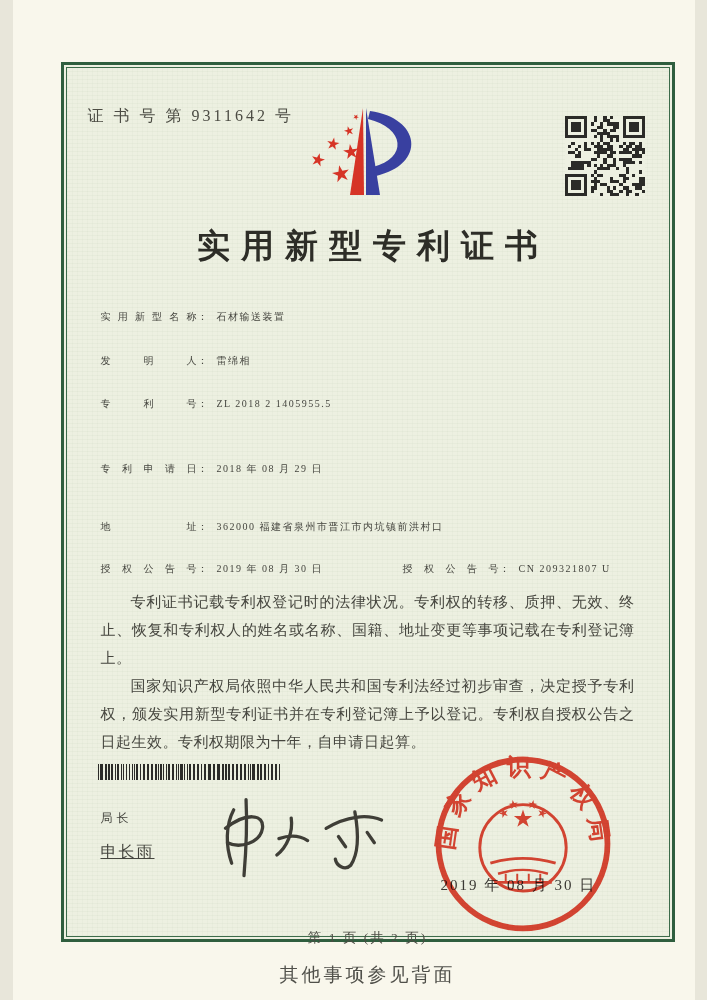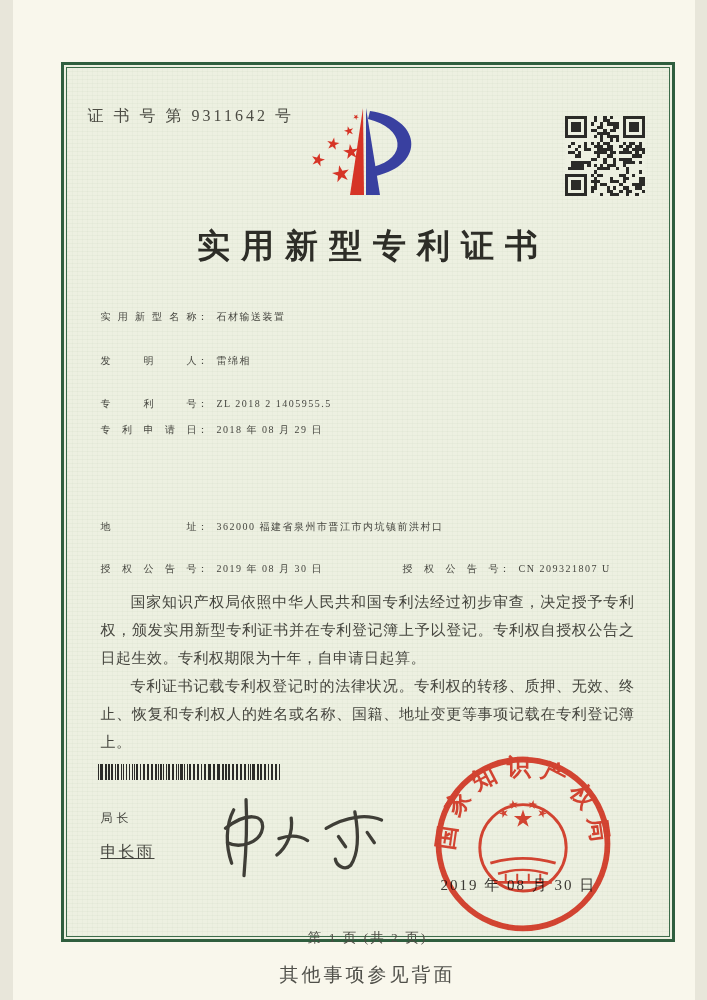--- a/index.html
+++ b/index.html
@@ -302,36 +302,36 @@
 
   <div class="row" style="top:310px">
     <span class="flabel">实用新型名称</span><span class="colon">：</span><span class="fvalue">石材输送装置</span>
   </div>
   <div class="row" style="top:354px">
     <span class="flabel">发明人</span><span class="colon">：</span><span class="fvalue">雷绵相</span>
   </div>
   <div class="row" style="top:397px">
     <span class="flabel">专利号</span><span class="colon">：</span><span class="fvalue">ZL 2018 2 1405955.5</span>
   </div>
-  <div class="row" style="top:423px">
+  <div class="row" style="top:462px">
     <span class="flabel">专利申请日</span><span class="colon">：</span><span class="fvalue">2018 年 08 月 29 日</span>
   </div>
   <div class="row" style="top:520px">
     <span class="flabel">地址</span><span class="colon">：</span><span class="fvalue">362000 福建省泉州市晋江市内坑镇前洪村口</span>
   </div>
   <div class="row" style="top:562px">
     <span class="flabel">授权公告号</span><span class="colon">：</span><span class="fvalue">2019 年 08 月 30 日</span>
     <span class="pair2">
       <span class="flabel">授权公告号</span><span class="colon">：</span><span class="fvalue">CN 209321807 U</span>
     </span>
   </div>
 
   <div class="bodytext">
+    <p>专利证书记载专利权登记时的法律状况。专利权的转移、质押、无效、终止、恢复和专利权人的姓名或名称、国籍、地址变更等事项记载在专利登记簿上。</p>
     <p>国家知识产权局依照中华人民共和国专利法经过初步审查，决定授予专利权，颁发实用新型专利证书并在专利登记簿上予以登记。专利权自授权公告之日起生效。专利权期限为十年，自申请日起算。</p>
-    <p>专利证书记载专利权登记时的法律状况。专利权的转移、质押、无效、终止、恢复和专利权人的姓名或名称、国籍、地址变更等事项记载在专利登记簿上。</p>
   </div>
 
   <svg id="barcode-svg" class="barcode" viewBox="0 0 182 16" preserveAspectRatio="none" shape-rendering="crispEdges">
       <rect x="0" y="0" width="1" height="16" fill="#2b2b28"></rect>
       <rect x="2" y="0" width="3" height="16" fill="#2b2b28"></rect>
       <rect x="7" y="0" width="2" height="16" fill="#2b2b28"></rect>
       <rect x="10" y="0" width="2" height="16" fill="#2b2b28"></rect>
       <rect x="13" y="0" width="2" height="16" fill="#2b2b28"></rect>
       <rect x="17" y="0" width="1" height="16" fill="#2b2b28"></rect>
       <rect x="19" y="0" width="2" height="16" fill="#2b2b28"></rect>

